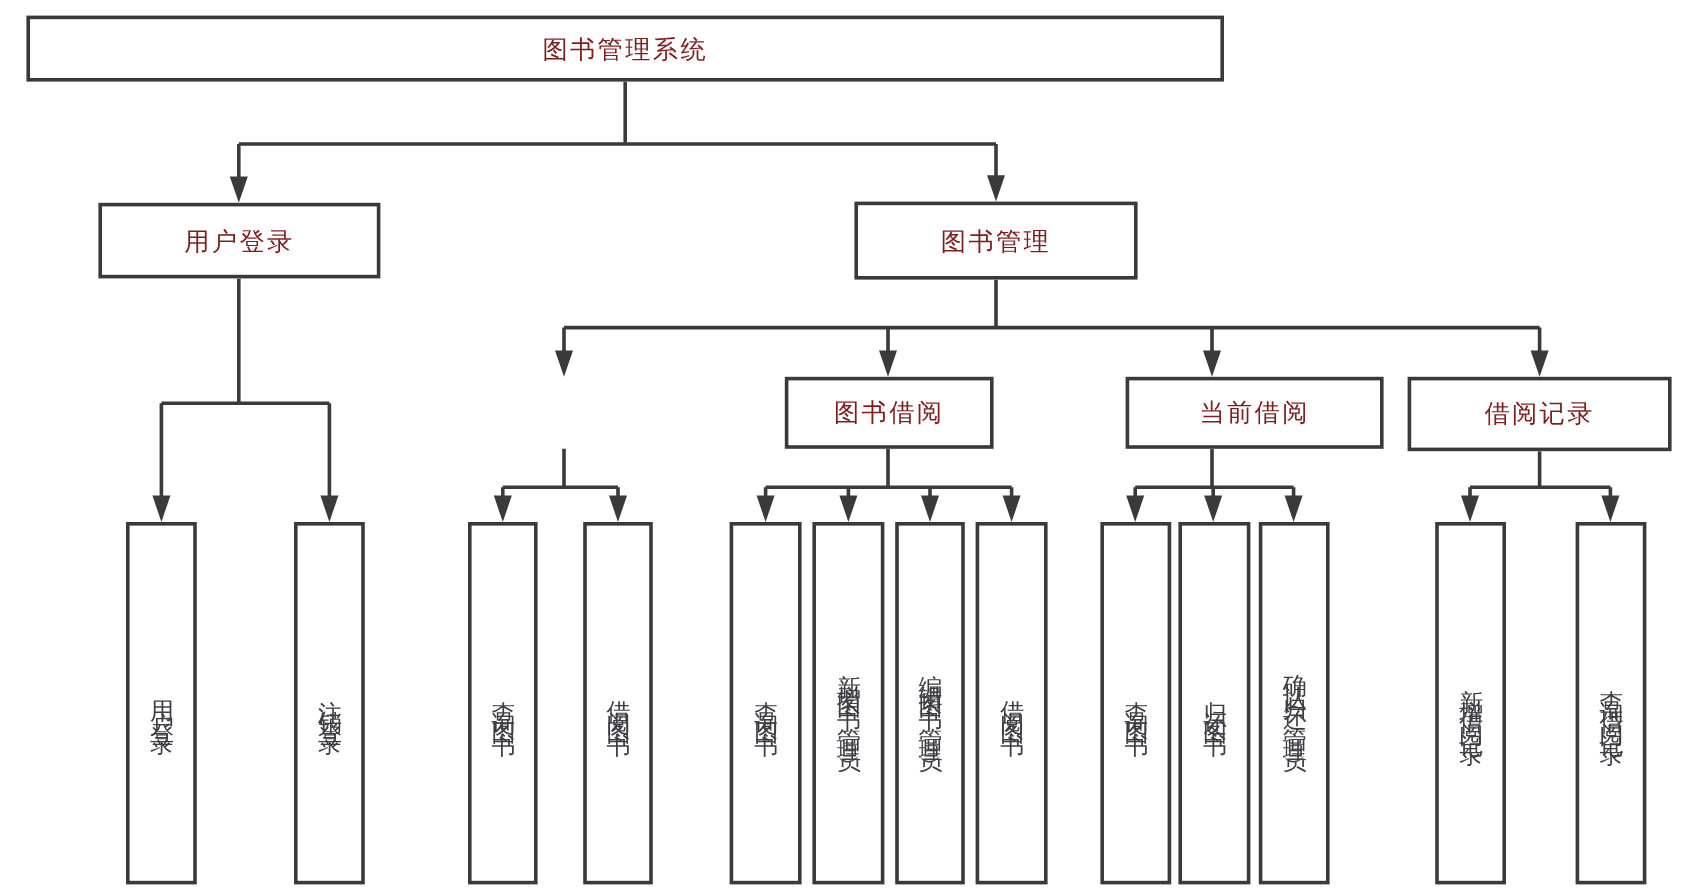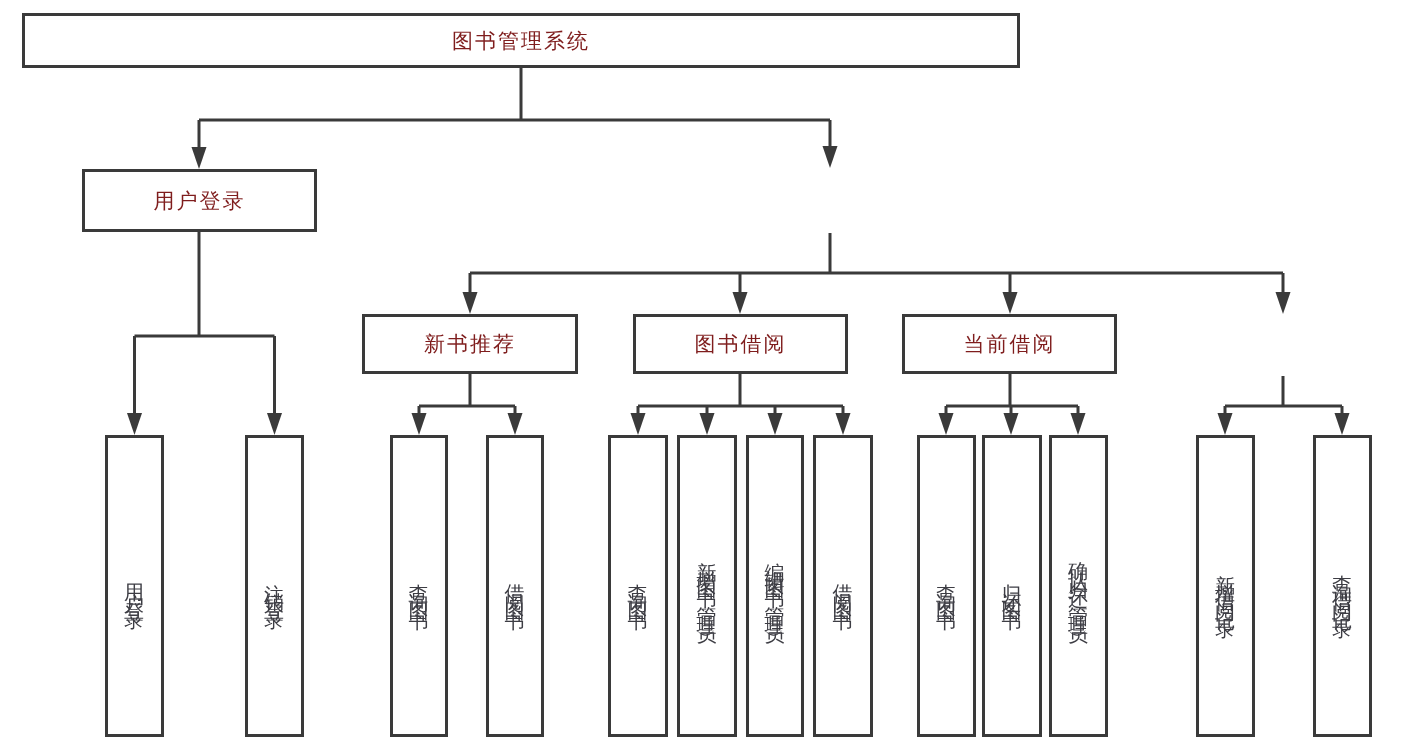--- a/index.html
+++ b/index.html
@@ -107,24 +107,25 @@
       <polygon points="1003.5,413 1018.5,413 1011,435"></polygon>
       <polygon points="1070.5,413 1085.5,413 1078,435"></polygon>
       <polygon points="1217.5,413 1232.5,413 1225,435"></polygon>
       <polygon points="1334.5,413 1349.5,413 1342,435"></polygon>
     </g>
   </svg>
 
   <div class="node" style="left:22px; top:13px; width:998px; height:55px;">图书管理系统</div>
 
   <div class="node" style="left:82px; top:169px; width:235px; height:63px;">用户登录</div>
+  <div class="node" style="left:712px; top:168px; width:236px; height:65px;">图书管理</div>
 
-  <div class="node" style="left:362px; top:314px; width:216px; height:60px;">新书推荐</div>
-  <div class="node" style="left:633px; top:314px; width:215px; height:60px;">图书借阅</div>
-  <div class="node" style="left:902px; top:314px; width:215px; height:60px;">当前借阅</div>
+  <div class="node" style="left:654px; top:314px; width:174px; height:60px;">图书借阅</div>
+  <div class="node" style="left:938px; top:314px; width:215px; height:60px;">当前借阅</div>
+  <div class="node" style="left:1173px; top:314px; width:220px; height:62px;">借阅记录</div>
 
   <div class="leaf" style="left:105px; width:59px;">
     <span class="vtext">用户登录</span>
   </div>
   <div class="leaf" style="left:245px; width:59px;">
     <span class="vtext">注销登录</span>
   </div>
 
   <div class="leaf" style="left:390px; width:58px;">
     <span class="vtext">查询图书</span>

